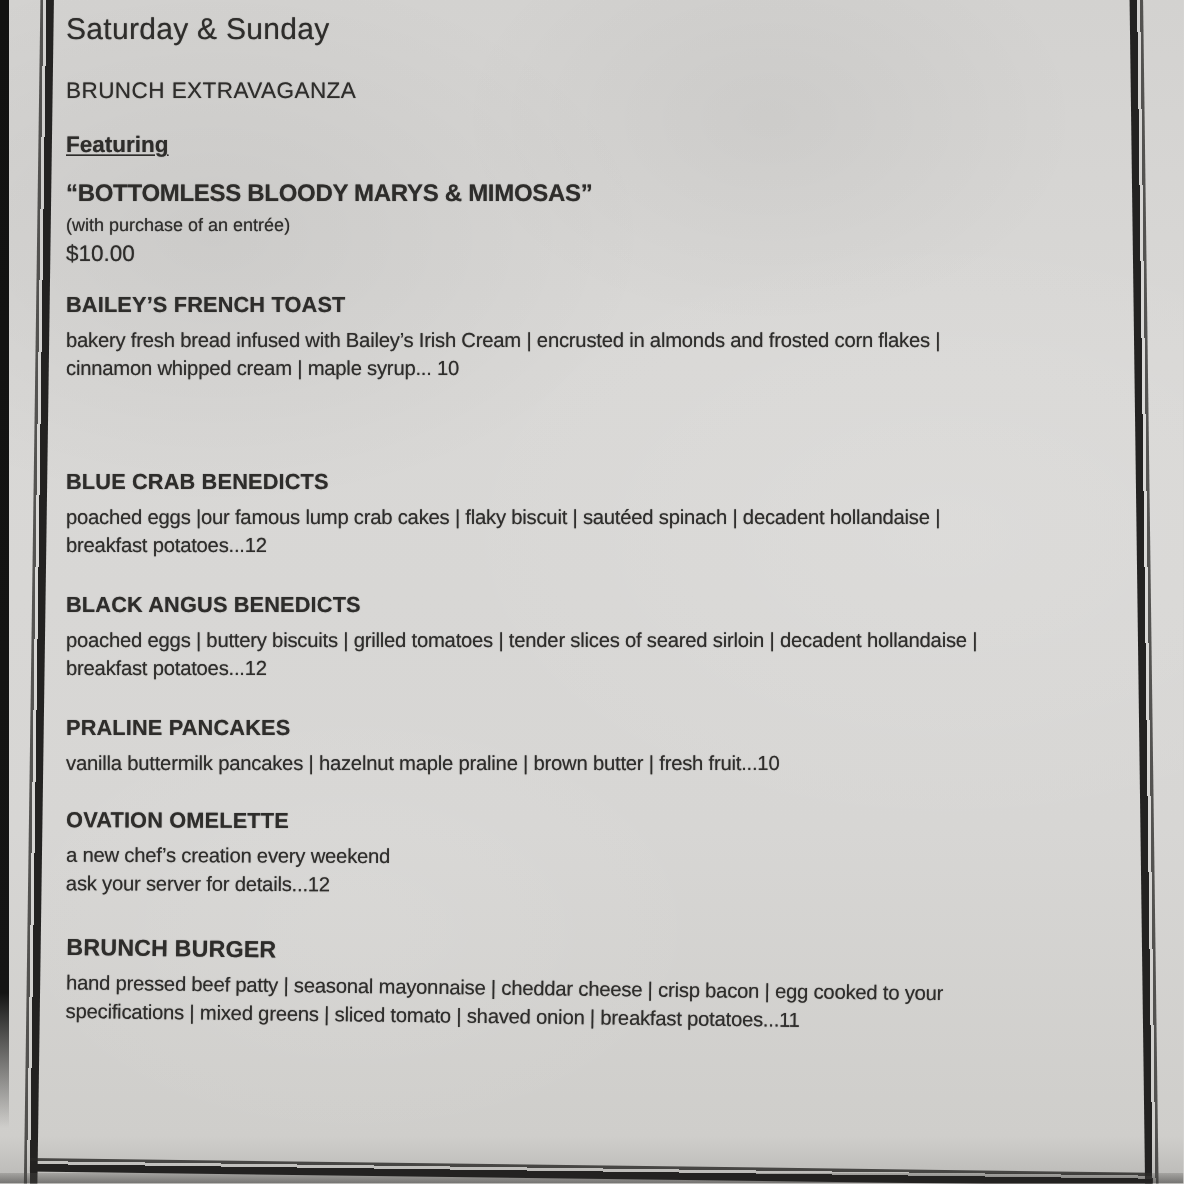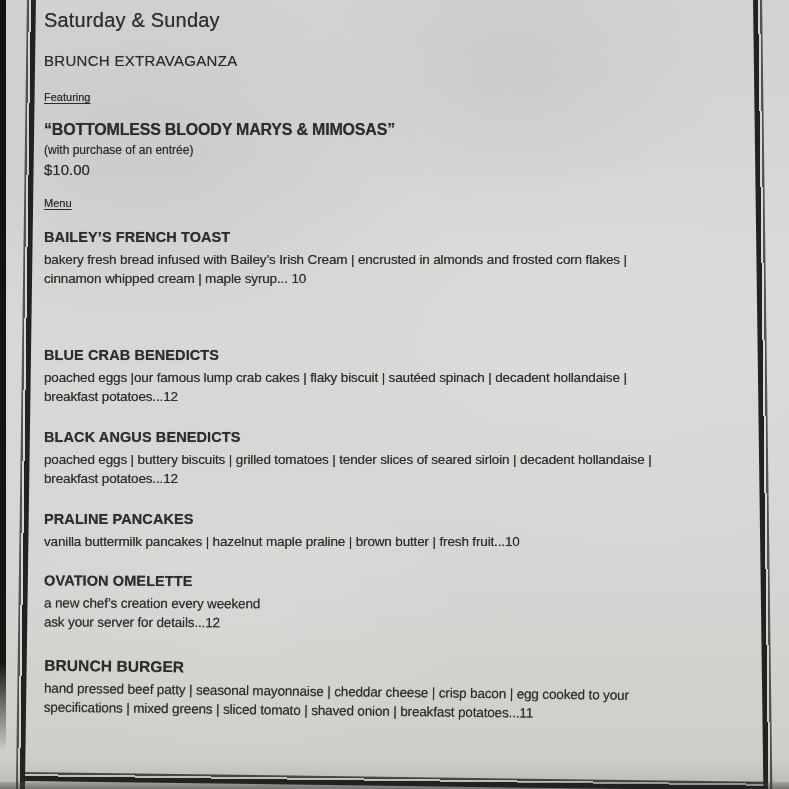--- a/index.html
+++ b/index.html
@@ -51,21 +51,21 @@
 
   .content {
     position: absolute; left: 44px; right: 30px; top: 0; bottom: 0;
     text-align: left;
     text-shadow: 0 0 0.7px rgba(46,45,43,0.65);
   }
   .days    { margin-top: 8px;  font-size: 20px; line-height: 24px; letter-spacing: 0.2px; }
   .title   { margin-top: 20px; font-size: 15px; line-height: 18px; letter-spacing: 0.3px; }
   .hours   { margin-top: 15px; font-size: 13.5px; line-height: 16px; }
   .heading-underline {
-    margin-top: 18px; font-size: 11px; line-height: 18px; font-weight: normal;
+    margin-top: 18px; font-size: 15px; line-height: 18px; font-weight: bold;
     text-decoration: underline; text-underline-offset: 2px;
   }
   .featured-name  { margin-top: 14px; font-size: 16px; line-height: 20px; letter-spacing: -0.2px; font-weight: bold; }
   .featured-cond  { margin-top: 3px;  font-size: 12px; line-height: 15px; }
   .featured-price { margin-top: 3px;  font-size: 15px; line-height: 18px; }
   .menu-heading { margin-top: 15px; }
 
   .item h3 {
     margin: 0; font-size: 14.5px; line-height: 18px; font-weight: bold;
     letter-spacing: 0.1px;
@@ -91,21 +91,20 @@
 
   <div class="content">
     <div class="days">Saturday &amp; Sunday</div>
     <div class="title">BRUNCH EXTRAVAGANZA</div>
 
     <div class="heading-underline">Featuring</div>
     <div class="featured-name">“BOTTOMLESS BLOODY MARYS &amp; MIMOSAS”</div>
     <div class="featured-cond">(with purchase of an entrée)</div>
     <div class="featured-price">$10.00</div>
 
-    <div class="heading-underline menu-heading">Menu</div>
 
     <section class="item">
       <h3>BAILEY’S FRENCH TOAST</h3>
       <div class="line">bakery fresh bread infused with Bailey’s Irish Cream | encrusted in almonds and frosted corn flakes |</div>
       <div class="line">cinnamon whipped cream | maple syrup... 10</div>
     </section>
 
     <section class="item">
       <h3>BLUE CRAB BENEDICTS</h3>
       <div class="line">poached eggs |our famous lump crab cakes | flaky biscuit | sautéed spinach | decadent hollandaise |</div>

